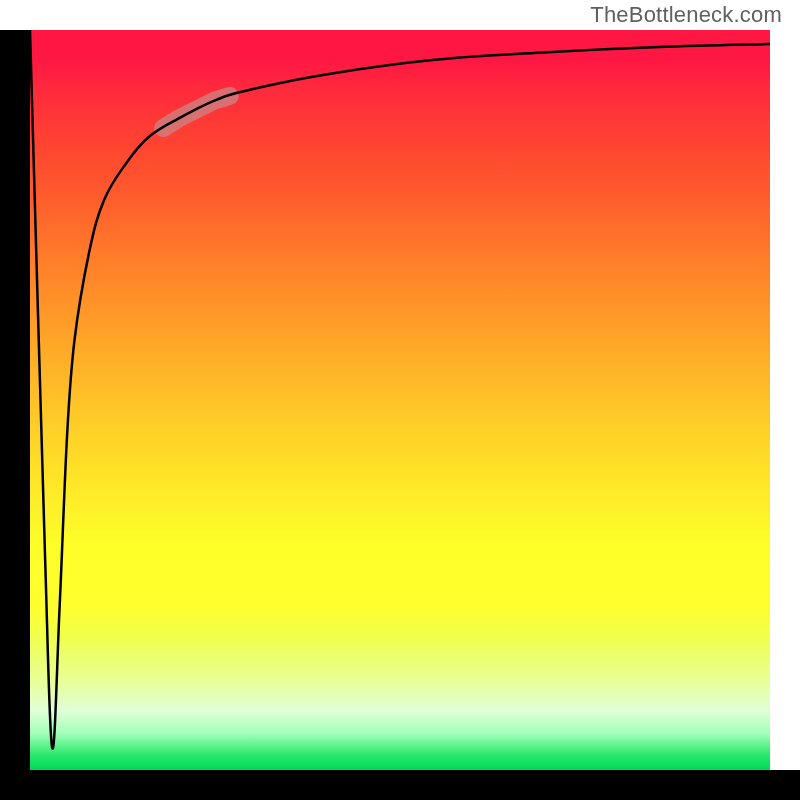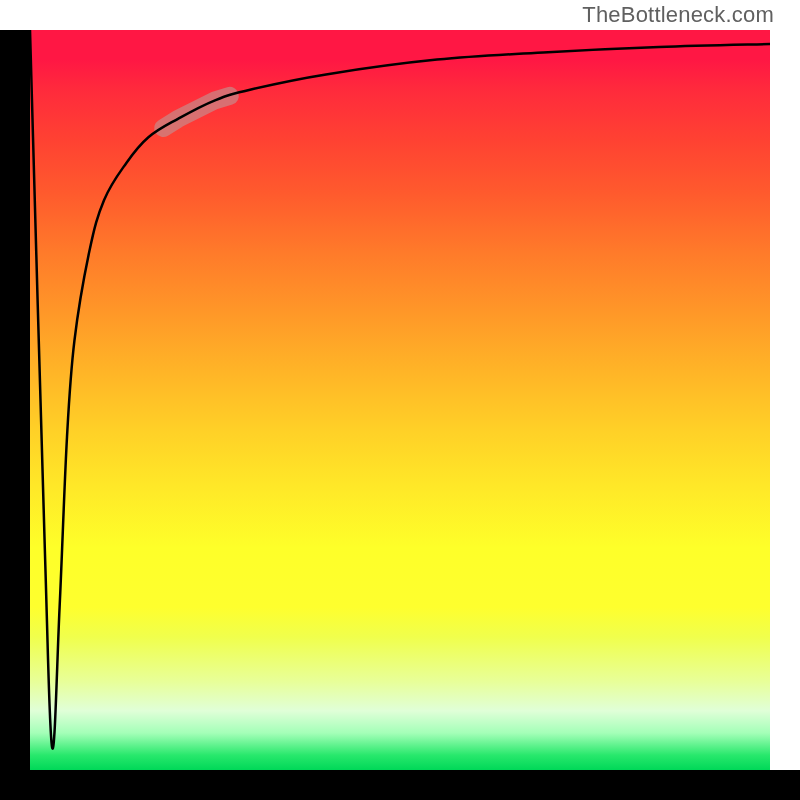--- a/index.html
+++ b/index.html
@@ -12,21 +12,21 @@
     overflow: hidden;
   }
   .canvas {
     position: relative;
     width: 800px;
     height: 800px;
   }
   .attribution {
     position: absolute;
     top: 2px;
-    right: 26px;
+    right: 18px;
     font-size: 22px;
     color: #606060;
     font-weight: 400;
     letter-spacing: 0.2px;
   }
   .plot-area {
     position: absolute;
     left: 30px;
     top: 30px;
     width: 740px;

